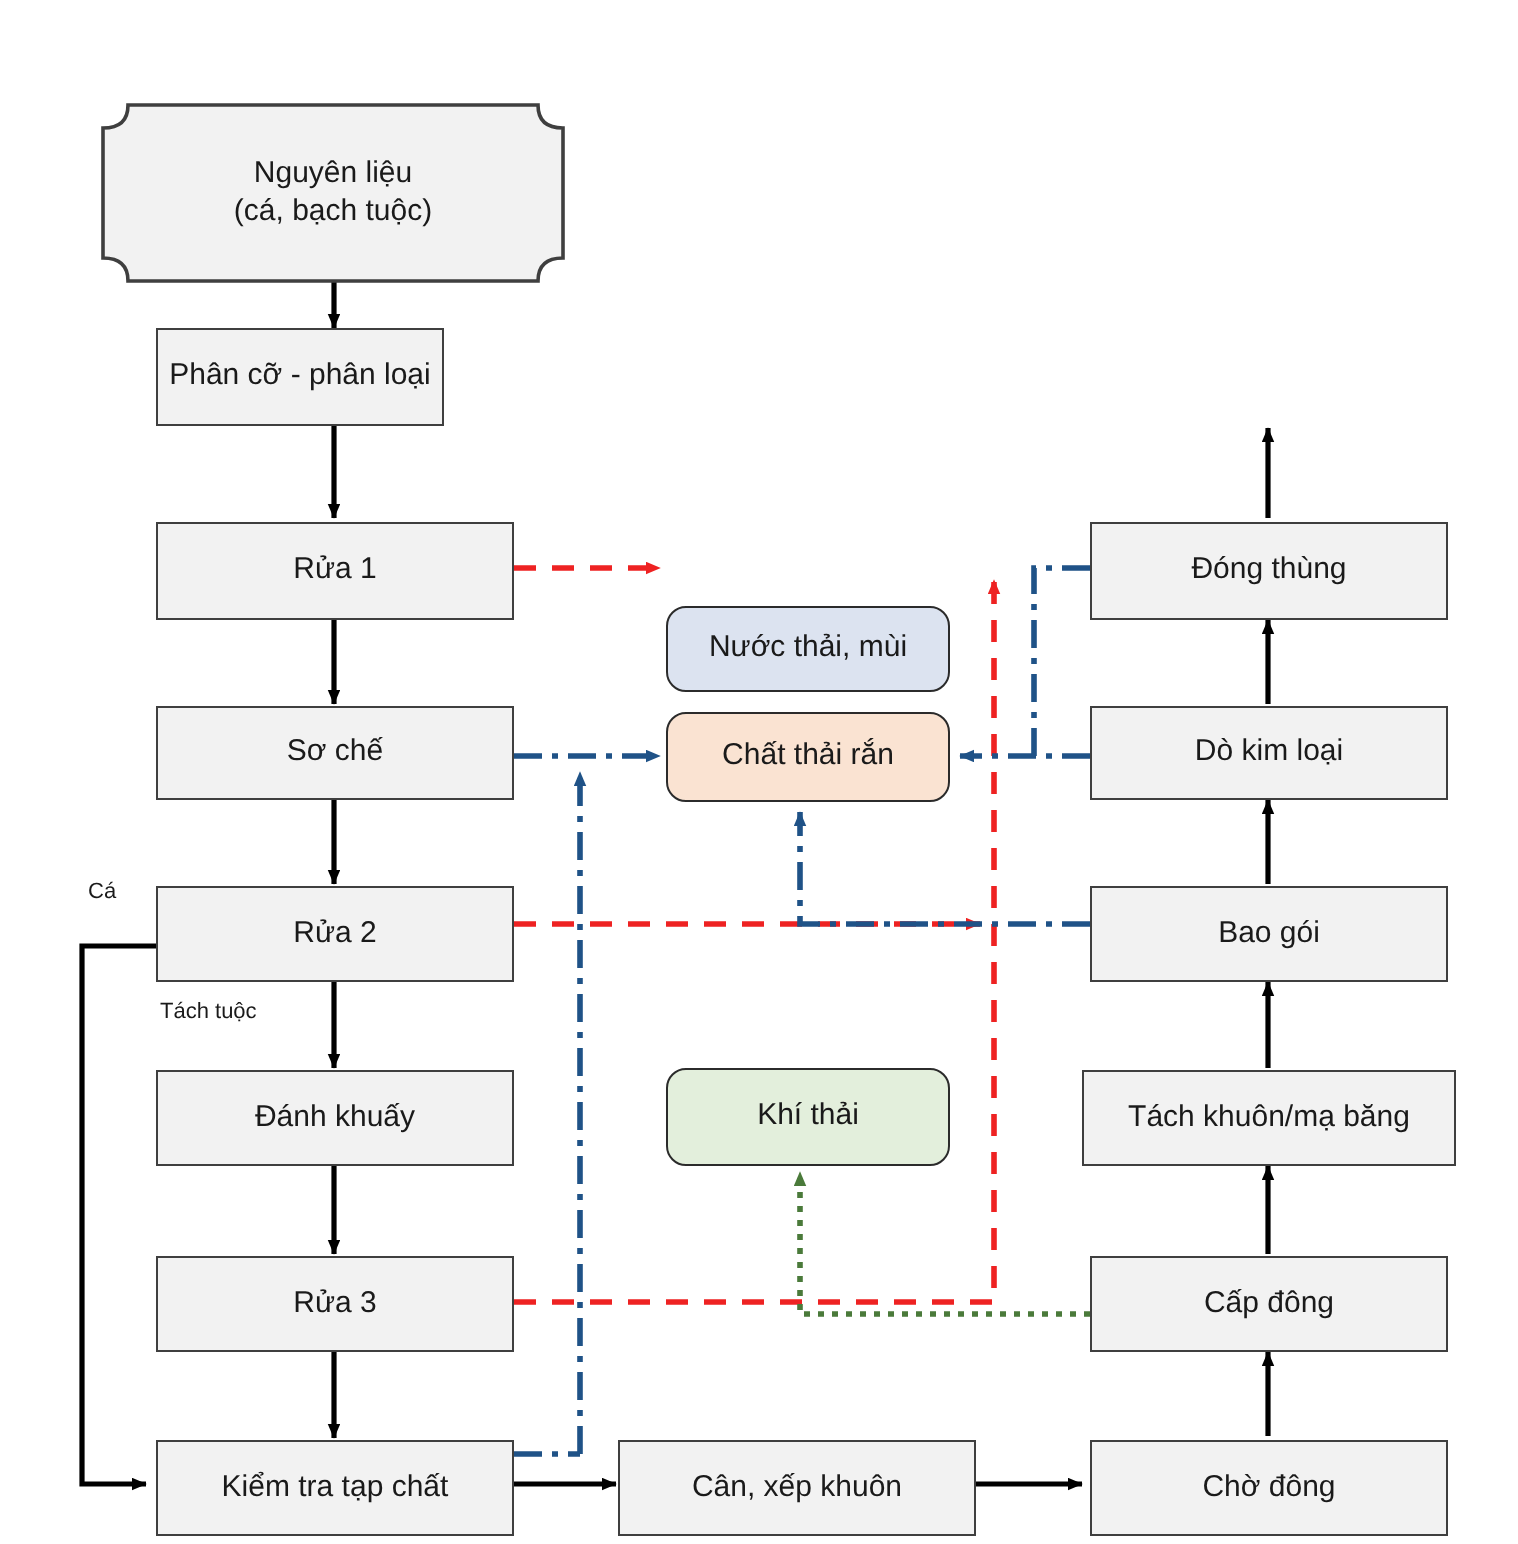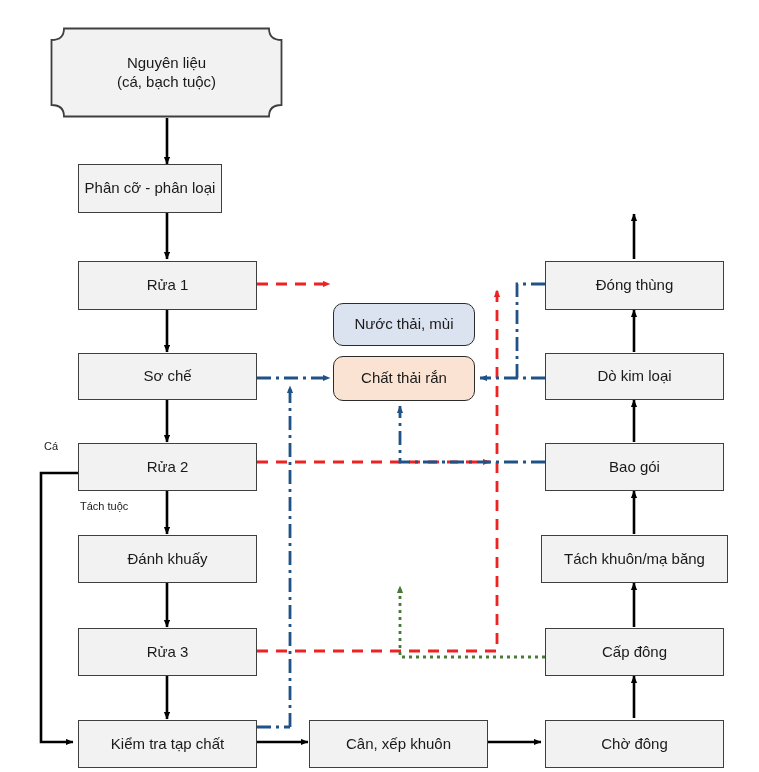--- a/index.html
+++ b/index.html
@@ -19,20 +19,21 @@
     white-space:pre-line;
   }
   .node.process{border-radius:0;}
   .node.waste{
     border-radius:10px;
     border:1.8px solid #2b2b2b;
   }
   .node.card{
     background:transparent;
     border:none;
+    margin-top:24px;
   }
   .card-svg{position:absolute;left:0;top:0;}
   .card-label{position:relative;z-index:2;}
 
   .edge-label{
     position:absolute;
     font-size:11px;
     color:#1a1a1a;
     white-space:nowrap;
   }
@@ -166,18 +167,21 @@
   </div>
 
   <div class="node waste" style="left:333px;top:263px;width:142px;height:43px;background:#dce3f0;margin-top:40px;">
     <span>Nước thải, mùi</span>
   </div>
 
   <div class="node waste" style="left:333px;top:356px;width:142px;height:45px;background:#fae3d2;">
     <span>Chất thải rắn</span>
   </div>
 
+  <div class="node waste" style="left:333px;top:534px;width:142px;height:49px;background:#e3efdc;">
+    <span>Khí thải</span>
+  </div>
 
   <div class="edge-label" style="left:44px;top:440px;">Cá</div>
 
   <div class="edge-label" style="left:80px;top:500px;">Tách tuộc</div>
 
 </div>
 
 </body></html>

